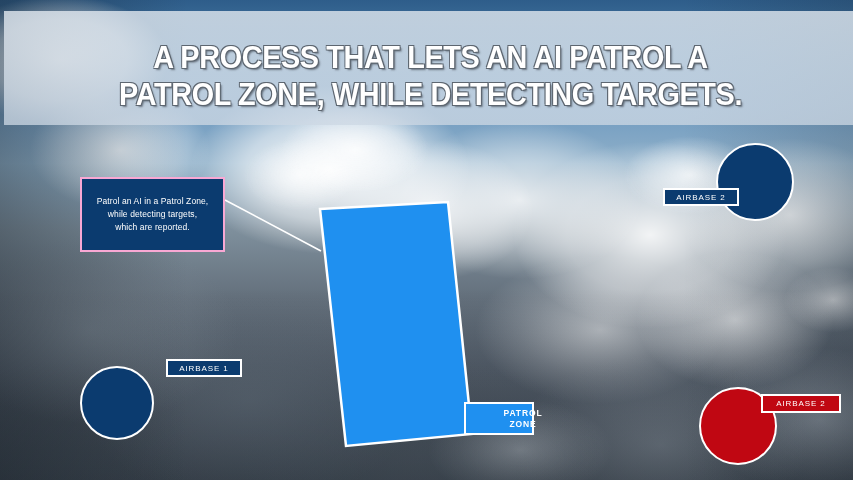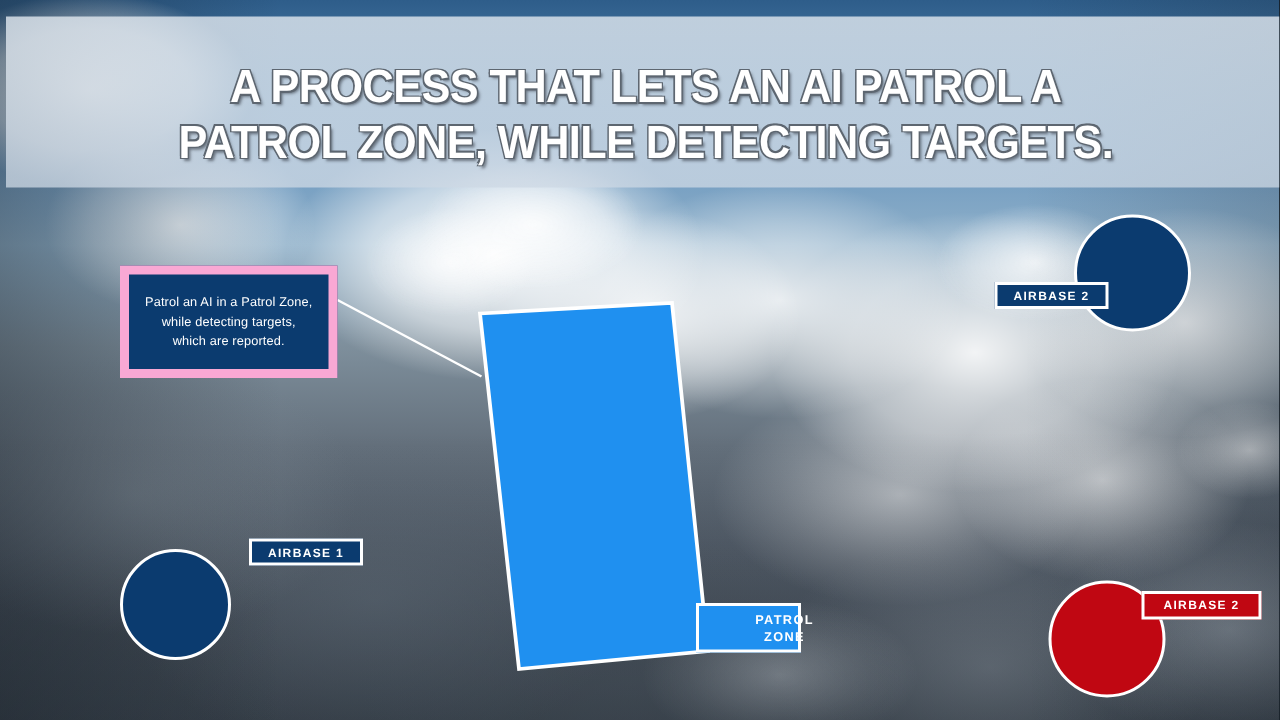--- a/index.html
+++ b/index.html
@@ -106,21 +106,21 @@
   }
 
   
   .callout-box {
     position: absolute;
     left: 80px;
     top: 177px;
     width: 145px;
     height: 75px;
     background: #0b3b6f;
-    border: 6px solid #f9a8d4;
+    border: 2px solid #f9a8d4;
     box-sizing: border-box;
     display: flex;
     align-items: center;
     justify-content: center;
   }
   .callout-text {
     color: #ffffff;
     font-size: 8.5px;
     line-height: 13px;
     text-align: center;
@@ -137,21 +137,21 @@
     height: 480px;
   }
 
   
   .map-label {
     position: absolute;
     box-sizing: border-box;
     border: 2px solid #ffffff;
     color: #ffffff;
     text-align: center;
-    font-weight: bold;
+    font-weight: normal;
     letter-spacing: .9px;
     display: flex;
     align-items: center;
     justify-content: center;
   }
   .label-navy  { background: #0b3b6f; }
   .label-red   { background: #c00712; }
   .label-cyan  { background: #1f90f0; }
 
   #label-airbase-1 { left: 126px; top: 359px; width: 76px;  height: 18px; font-size: 8px; margin-left: 40px; }

